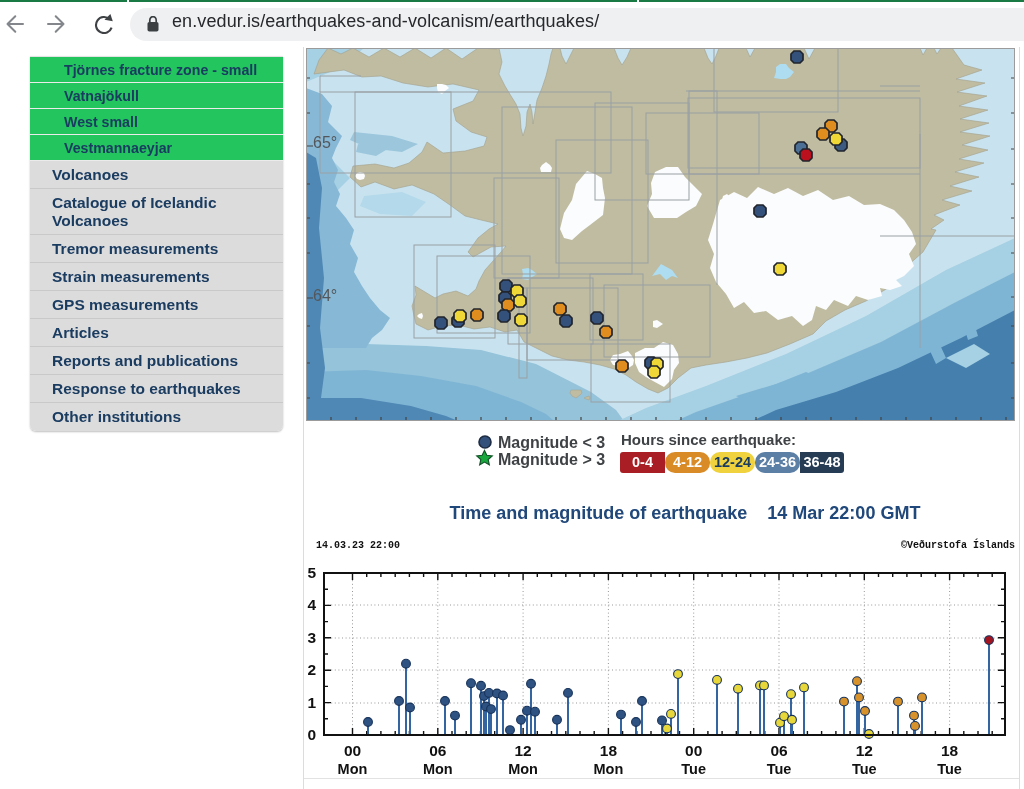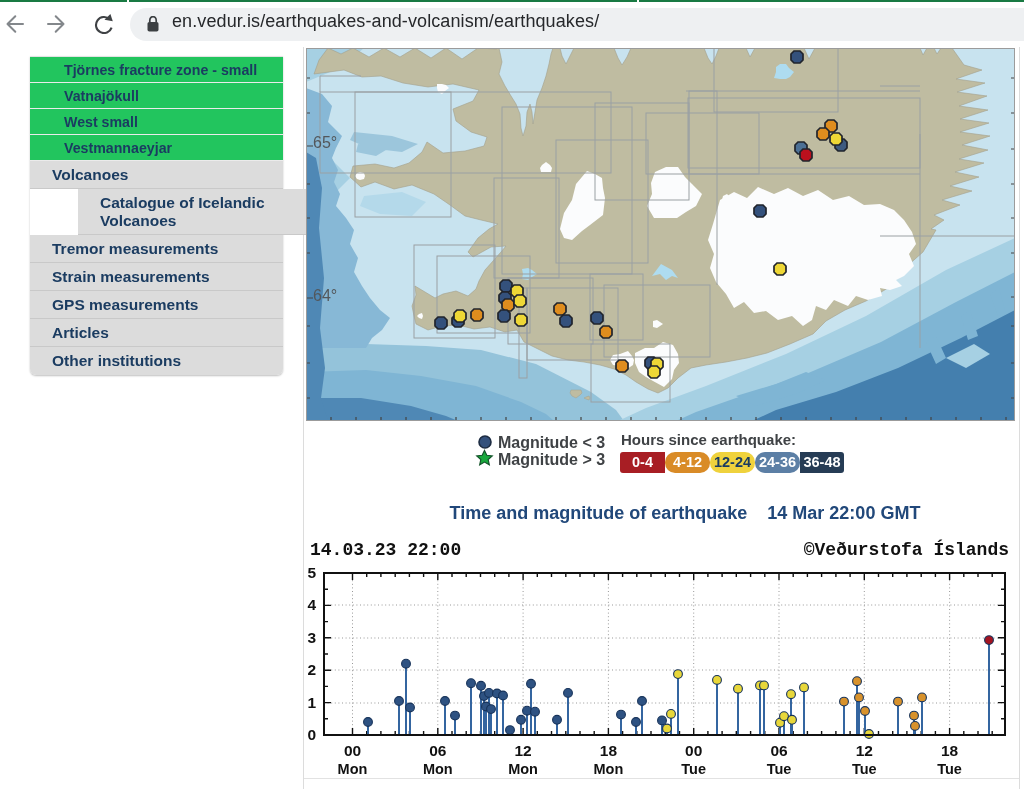--- a/index.html
+++ b/index.html
@@ -15,29 +15,29 @@
   #vdiv1{left:303px;top:47px;width:1px;height:742px;background:#dcdcdc;}
   #vdiv2{left:1019px;top:47px;width:1px;height:742px;background:#dcdcdc;}
   #hdivbot{left:304px;top:778px;width:715px;height:1px;background:#e2e2e2;}
   
   #sidebar{left:30px;top:56px;width:253px;border-radius:0 0 6px 6px;border-top:1px solid #e3e3e3;
            box-shadow:0 1px 2px rgba(0,0,0,0.25);}
   .mi{display:block;box-sizing:border-box;width:253px;color:#1b3c61;font-weight:bold;
       font-size:15px;line-height:18px;white-space:nowrap;}
   .mi.white{background:#22c55e;padding:4px 6px 3px 34px;border-bottom:1px solid #ebebeb;height:26px;font-size:14.2px;}
   .mi.gray{background:#dcdcdc;padding:5px 6px 4px 22px;border-bottom:1px solid #c9c9c9;height:28px;font-size:15.5px;}
-  .mi.gray2{background:#dcdcdc;padding:5px 6px 4px 22px;border-bottom:1px solid #c9c9c9;height:46px;font-size:15.5px;margin-left:48px;}
+  .mi.gray2{background:#dcdcdc;padding:5px 6px 4px 22px;border-bottom:1px solid #c9c9c9;height:46px;font-size:15.5px;}
   .mi.last{border-radius:0 0 6px 6px;border-bottom:none;}
   
   .legtxt{font-size:16px;color:#3f4245;font-weight:bold;}
   .hbox{position:absolute;top:0;height:21px;line-height:21px;text-align:center;
         font-size:14.5px;font-weight:bold;color:#fff;width:45px;border-radius:10px;}
   
   #ctitle{left:327px;top:503px;width:716px;text-align:center;font-size:18px;font-weight:bold;color:#21487a;}
-  .mono{font-family:"Liberation Mono", monospace;font-weight:bold;font-size:18px;color:#111;}
+  .mono{font-family:"Liberation Mono", monospace;font-weight:bold;font-size:10px;color:#111;margin-left:6px;}
 </style>
 </head>
 <body>
   <div class="abs" id="topline"></div>
   <div class="abs" style="left:127px;top:0;width:2px;height:2px;background:#fff"></div>
   <div class="abs" style="left:637px;top:0;width:2px;height:2px;background:#fff"></div>
   <div class="abs" id="toolbar"></div>
 
   <svg class="abs" style="left:6px;top:14px" width="112" height="20" viewBox="0 0 112 20">
     <g stroke="#83878b" stroke-width="2" fill="none" stroke-linecap="round">
@@ -65,20 +65,22 @@
     <span class="mi white">Tjörnes fracture zone - small</span>
     <span class="mi white">Vatnajökull</span>
     <span class="mi white">West small</span>
     <span class="mi white">Vestmannaeyjar</span>
     <span class="mi gray">Volcanoes</span>
     <span class="mi gray2">Catalogue of Icelandic<br>Volcanoes</span>
     <span class="mi gray">Tremor measurements</span>
     <span class="mi gray">Strain measurements</span>
     <span class="mi gray">GPS measurements</span>
     <span class="mi gray">Articles</span>
+    <span class="mi gray">Reports and publications</span>
+    <span class="mi gray">Response to earthquakes</span>
     <span class="mi gray last">Other institutions</span>
   </div>
 
   <div class="abs" id="mapbox" style="left:306px;top:48px;width:709px;height:373px;">
     <svg width="709" height="373" viewBox="0 0 709 373" style="display:block">
 <rect width="709" height="373" fill="#c8e3ef"></rect>
 <path d="M0,96 L16,100 L28,114 L44,130 L28,146 L12,148 L0,146 Z" fill="#a6d0e3"></path>
       <path d="M0,298 L60,296 L120,298 L175,302 L230,316 L285,344 L310,362 L318,373 L0,373 Z" fill="#94c3da"></path>
       <path d="M0,324 L60,322 L115,328 L170,338 L215,354 L240,366 L248,373 L0,373 Z" fill="#7fb5d4"></path>
       <path d="M0,350 L55,350 L105,358 L140,368 L152,373 L0,373 Z" fill="#4f88b5"></path>

